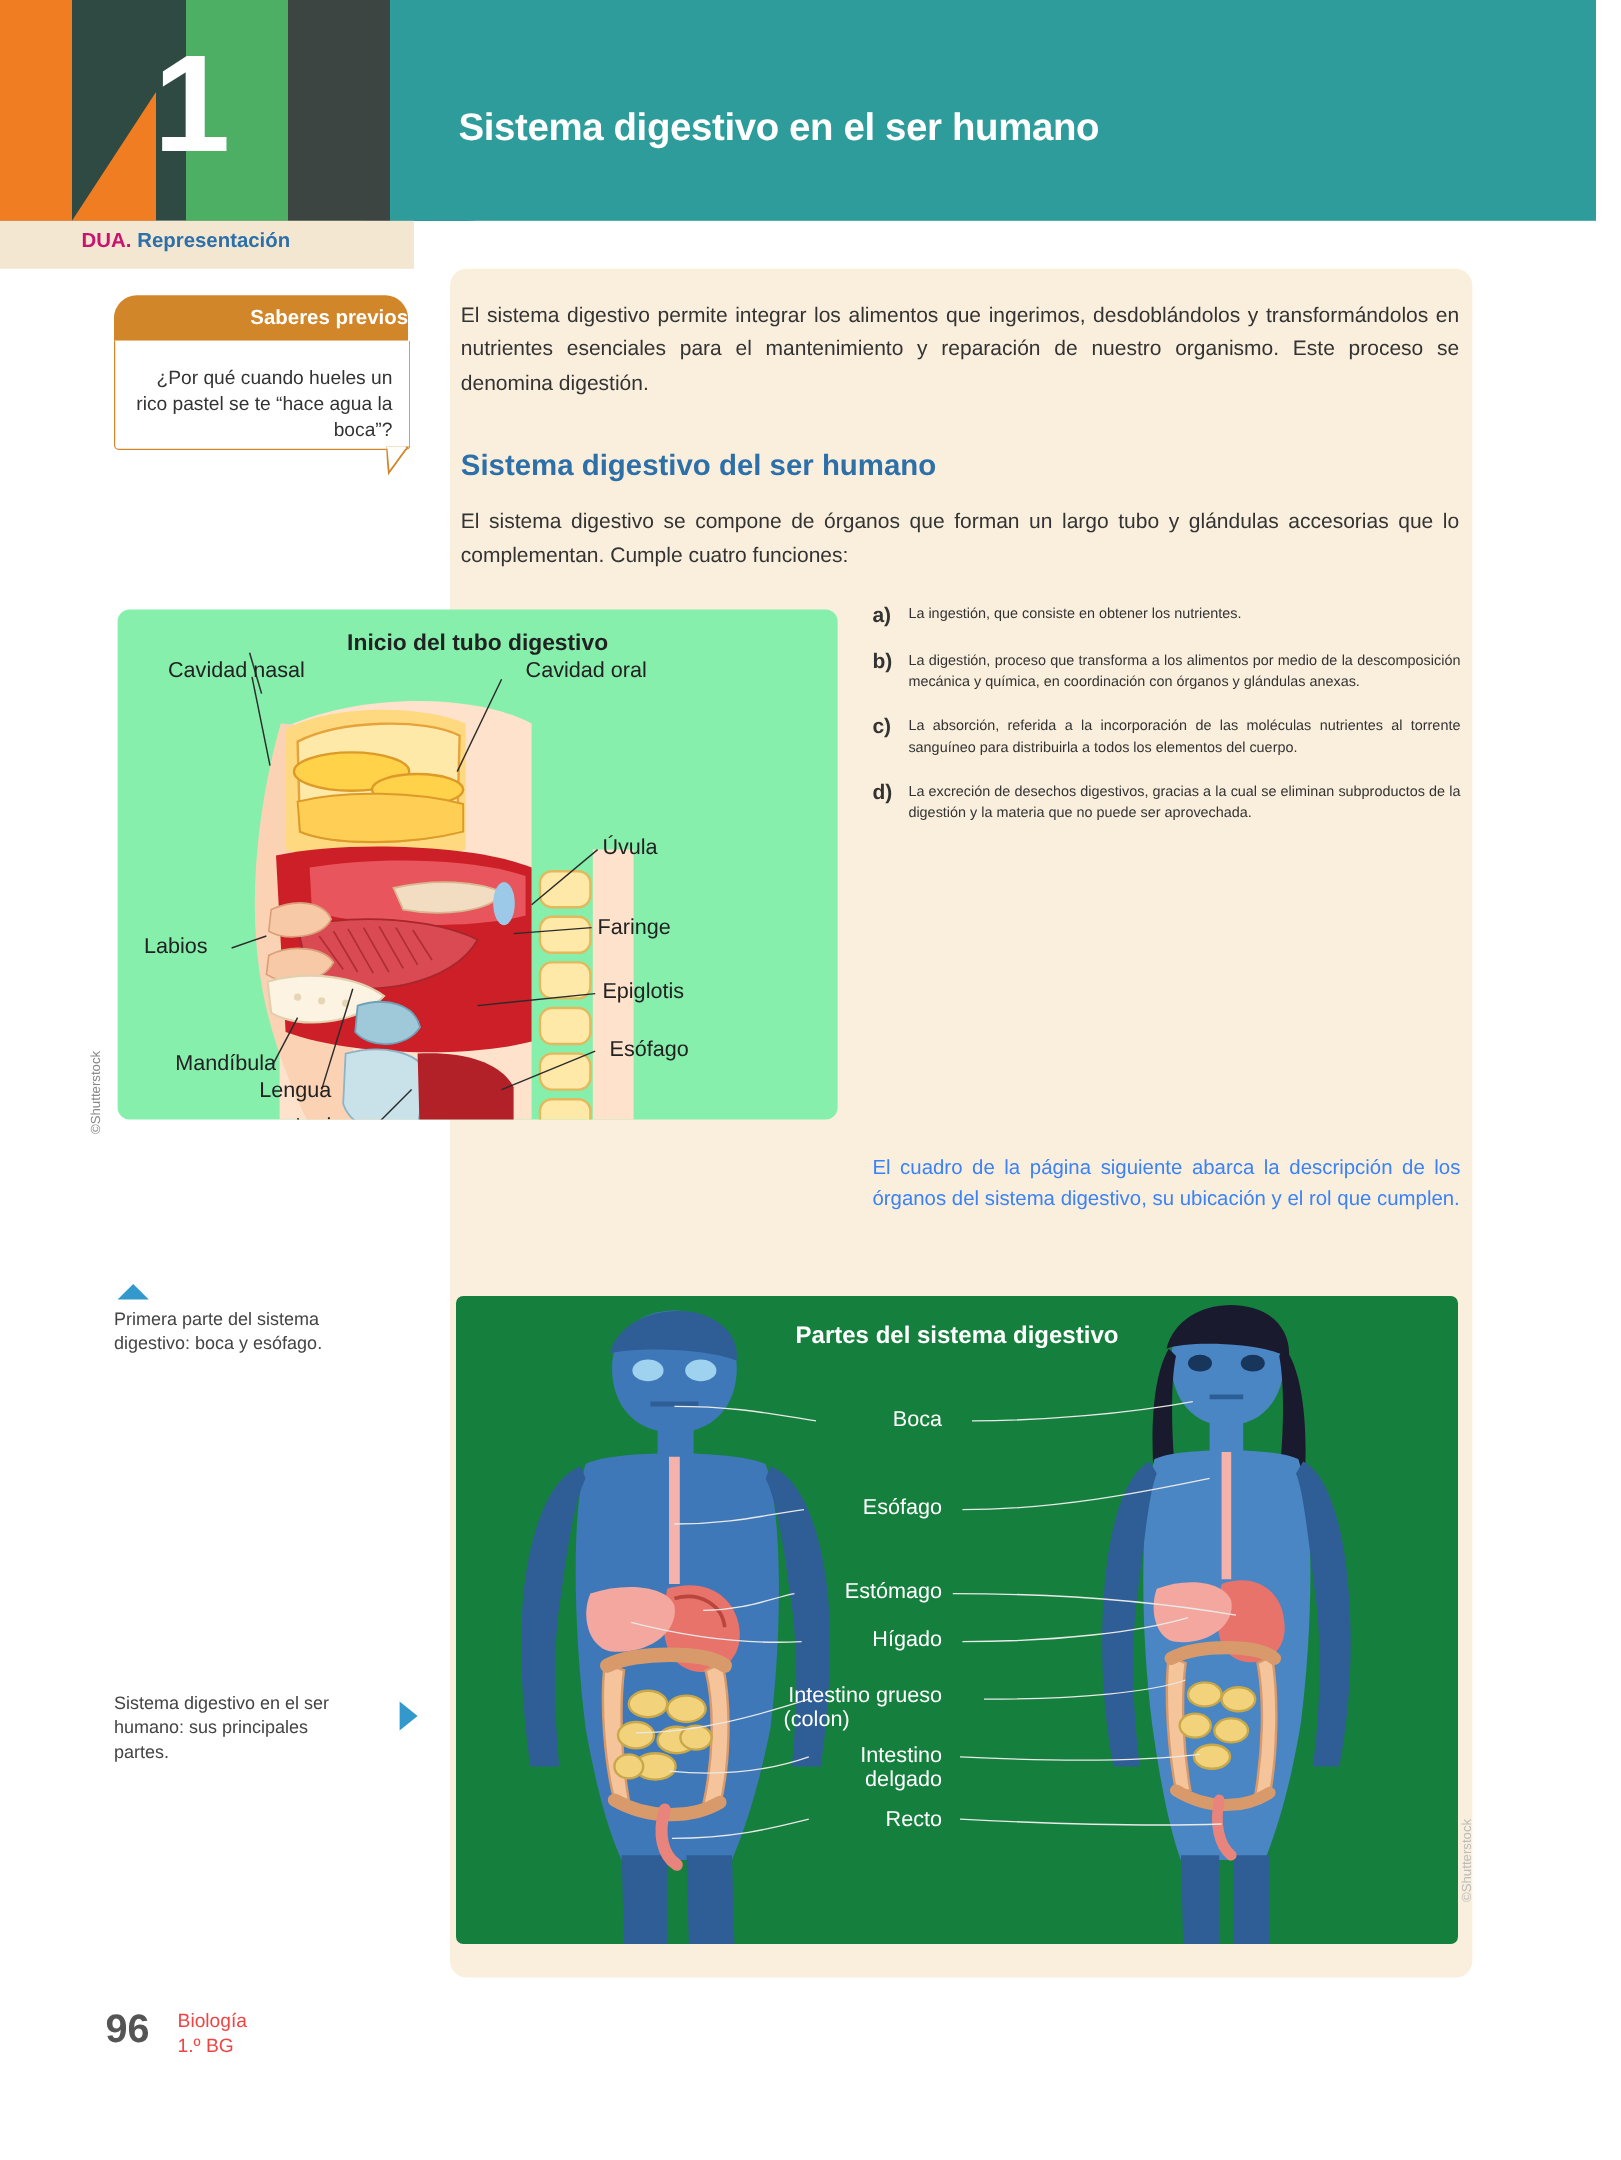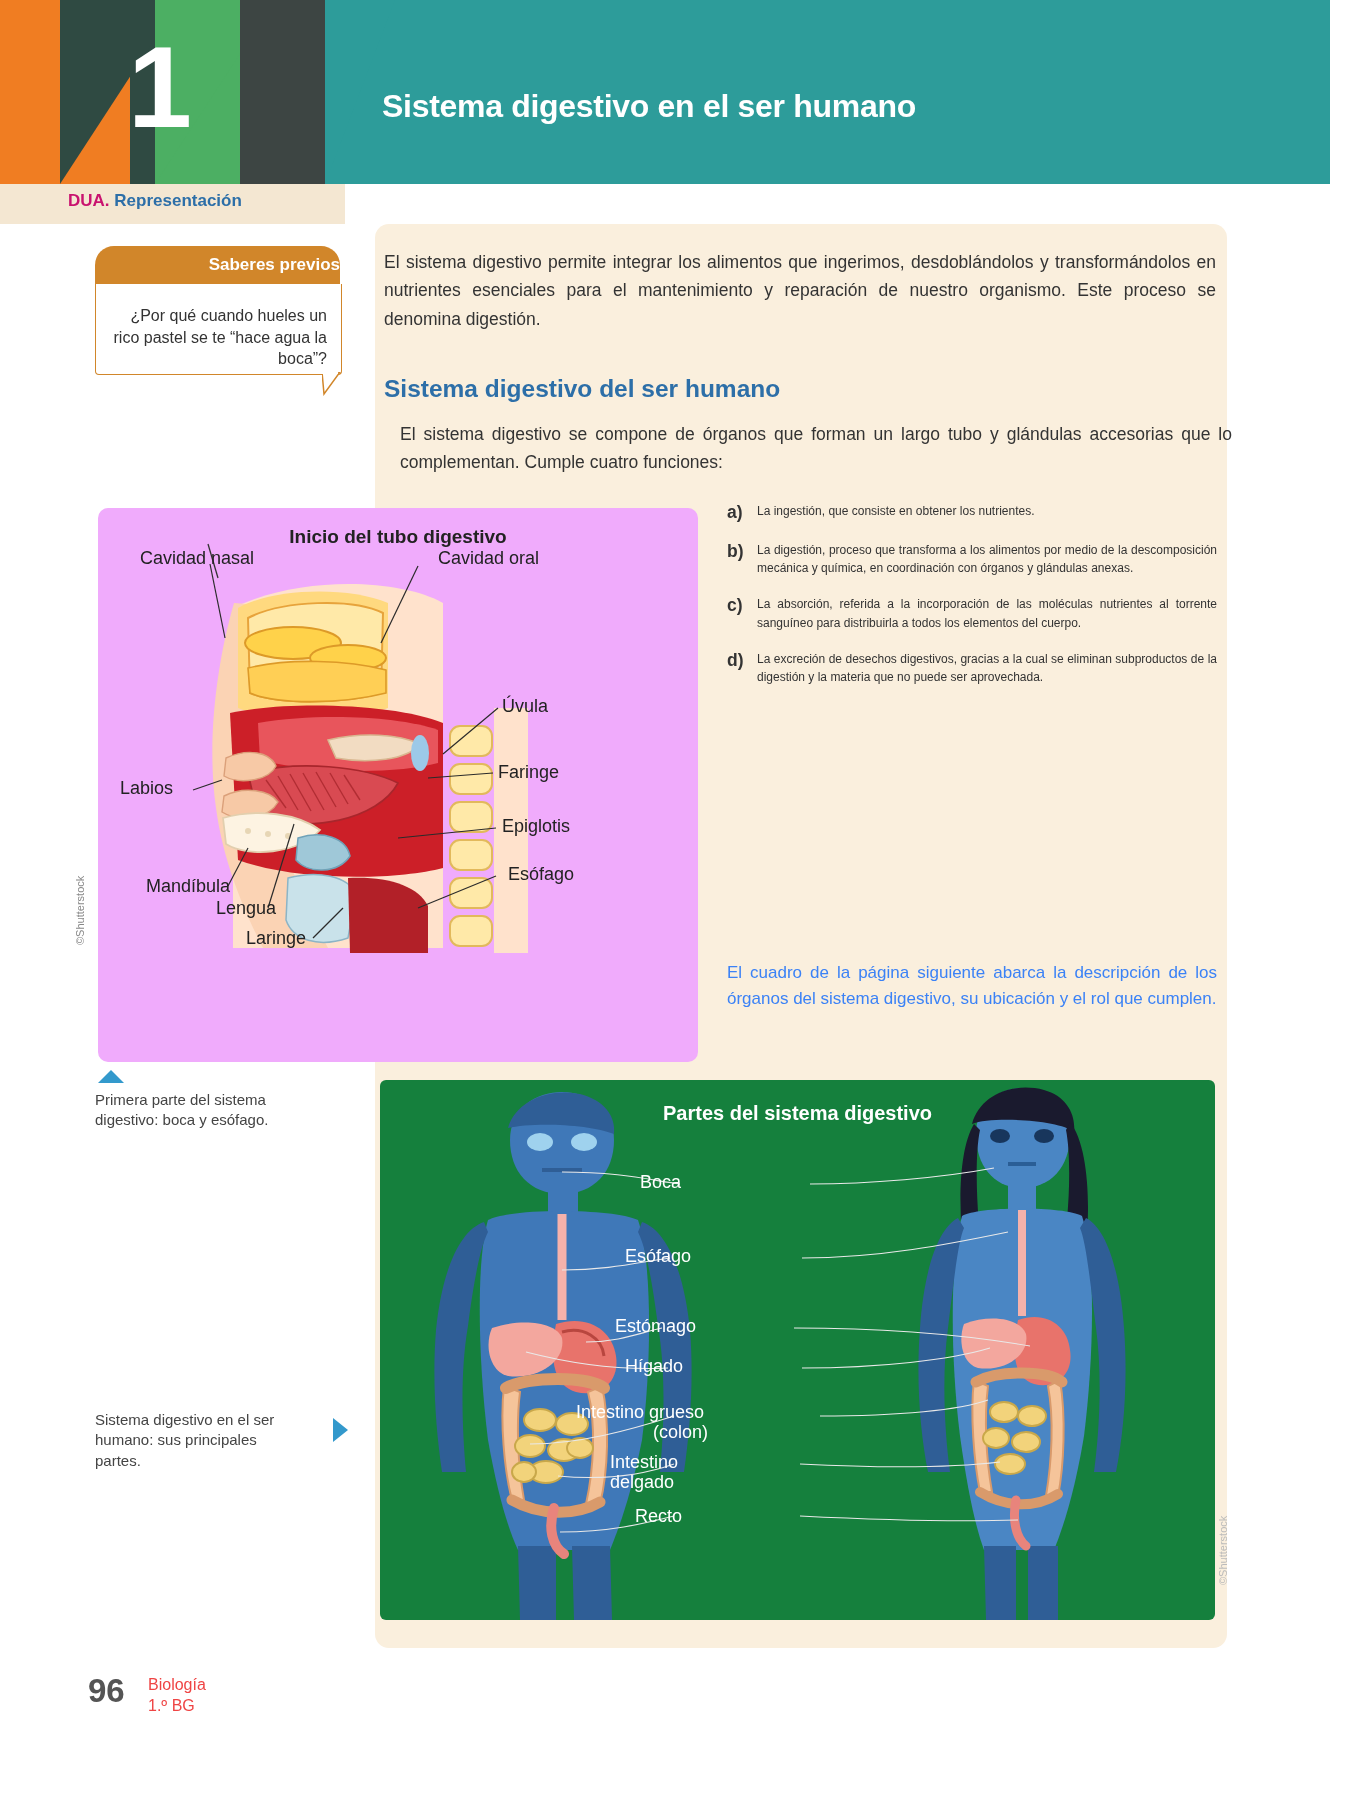--- a/index.html
+++ b/index.html
@@ -184,21 +184,20 @@
     color: #2d6fa8;
   }
   .compose-text {
     position: absolute;
     left: 384px; top: 420px;
     width: 832px;
     font-size: 17.5px;
     line-height: 1.62;
     color: #333;
     text-align: justify;
-    margin-left: 16px;
   }
 
   
   .func-list {
     position: absolute;
     left: 727px; top: 502px;
     width: 490px;
   }
   .func-item {
     display: flex;
@@ -225,22 +224,22 @@
     font-size: 17px;
     line-height: 1.55;
     color: #3b82f6;
     text-align: justify;
   }
 
   
   .fig1 {
     position: absolute;
     left: 98px; top: 508px;
-    width: 600px; height: 554px;
-    background: #f0abfc;
+    width: 600px; height: 425px;
+    background: #86efac;
     border-radius: 10px;
     overflow: hidden;
     text-decoration: underline;
   }
   .fig1-title {
     position: absolute;
     left: 0; top: 18px;
     width: 600px;
     text-align: center;
     font-size: 19px;
@@ -316,21 +315,21 @@
     width: 835px;
     text-align: center;
     font-size: 20px;
     font-weight: 700;
     color: #ffffff;
   }
   .fig2 .lbl2 {
     position: absolute;
     font-size: 18px;
     color: #ffffff;
-    text-align: left;
+    text-align: right;
     white-space: nowrap;
   }
   .shutterstock2 {
     position: absolute;
     left: 1217px; top: 1585px;
     font-size: 11px;
     color: #bbb;
     transform: rotate(-90deg);
     transform-origin: left top;
     white-space: nowrap;

